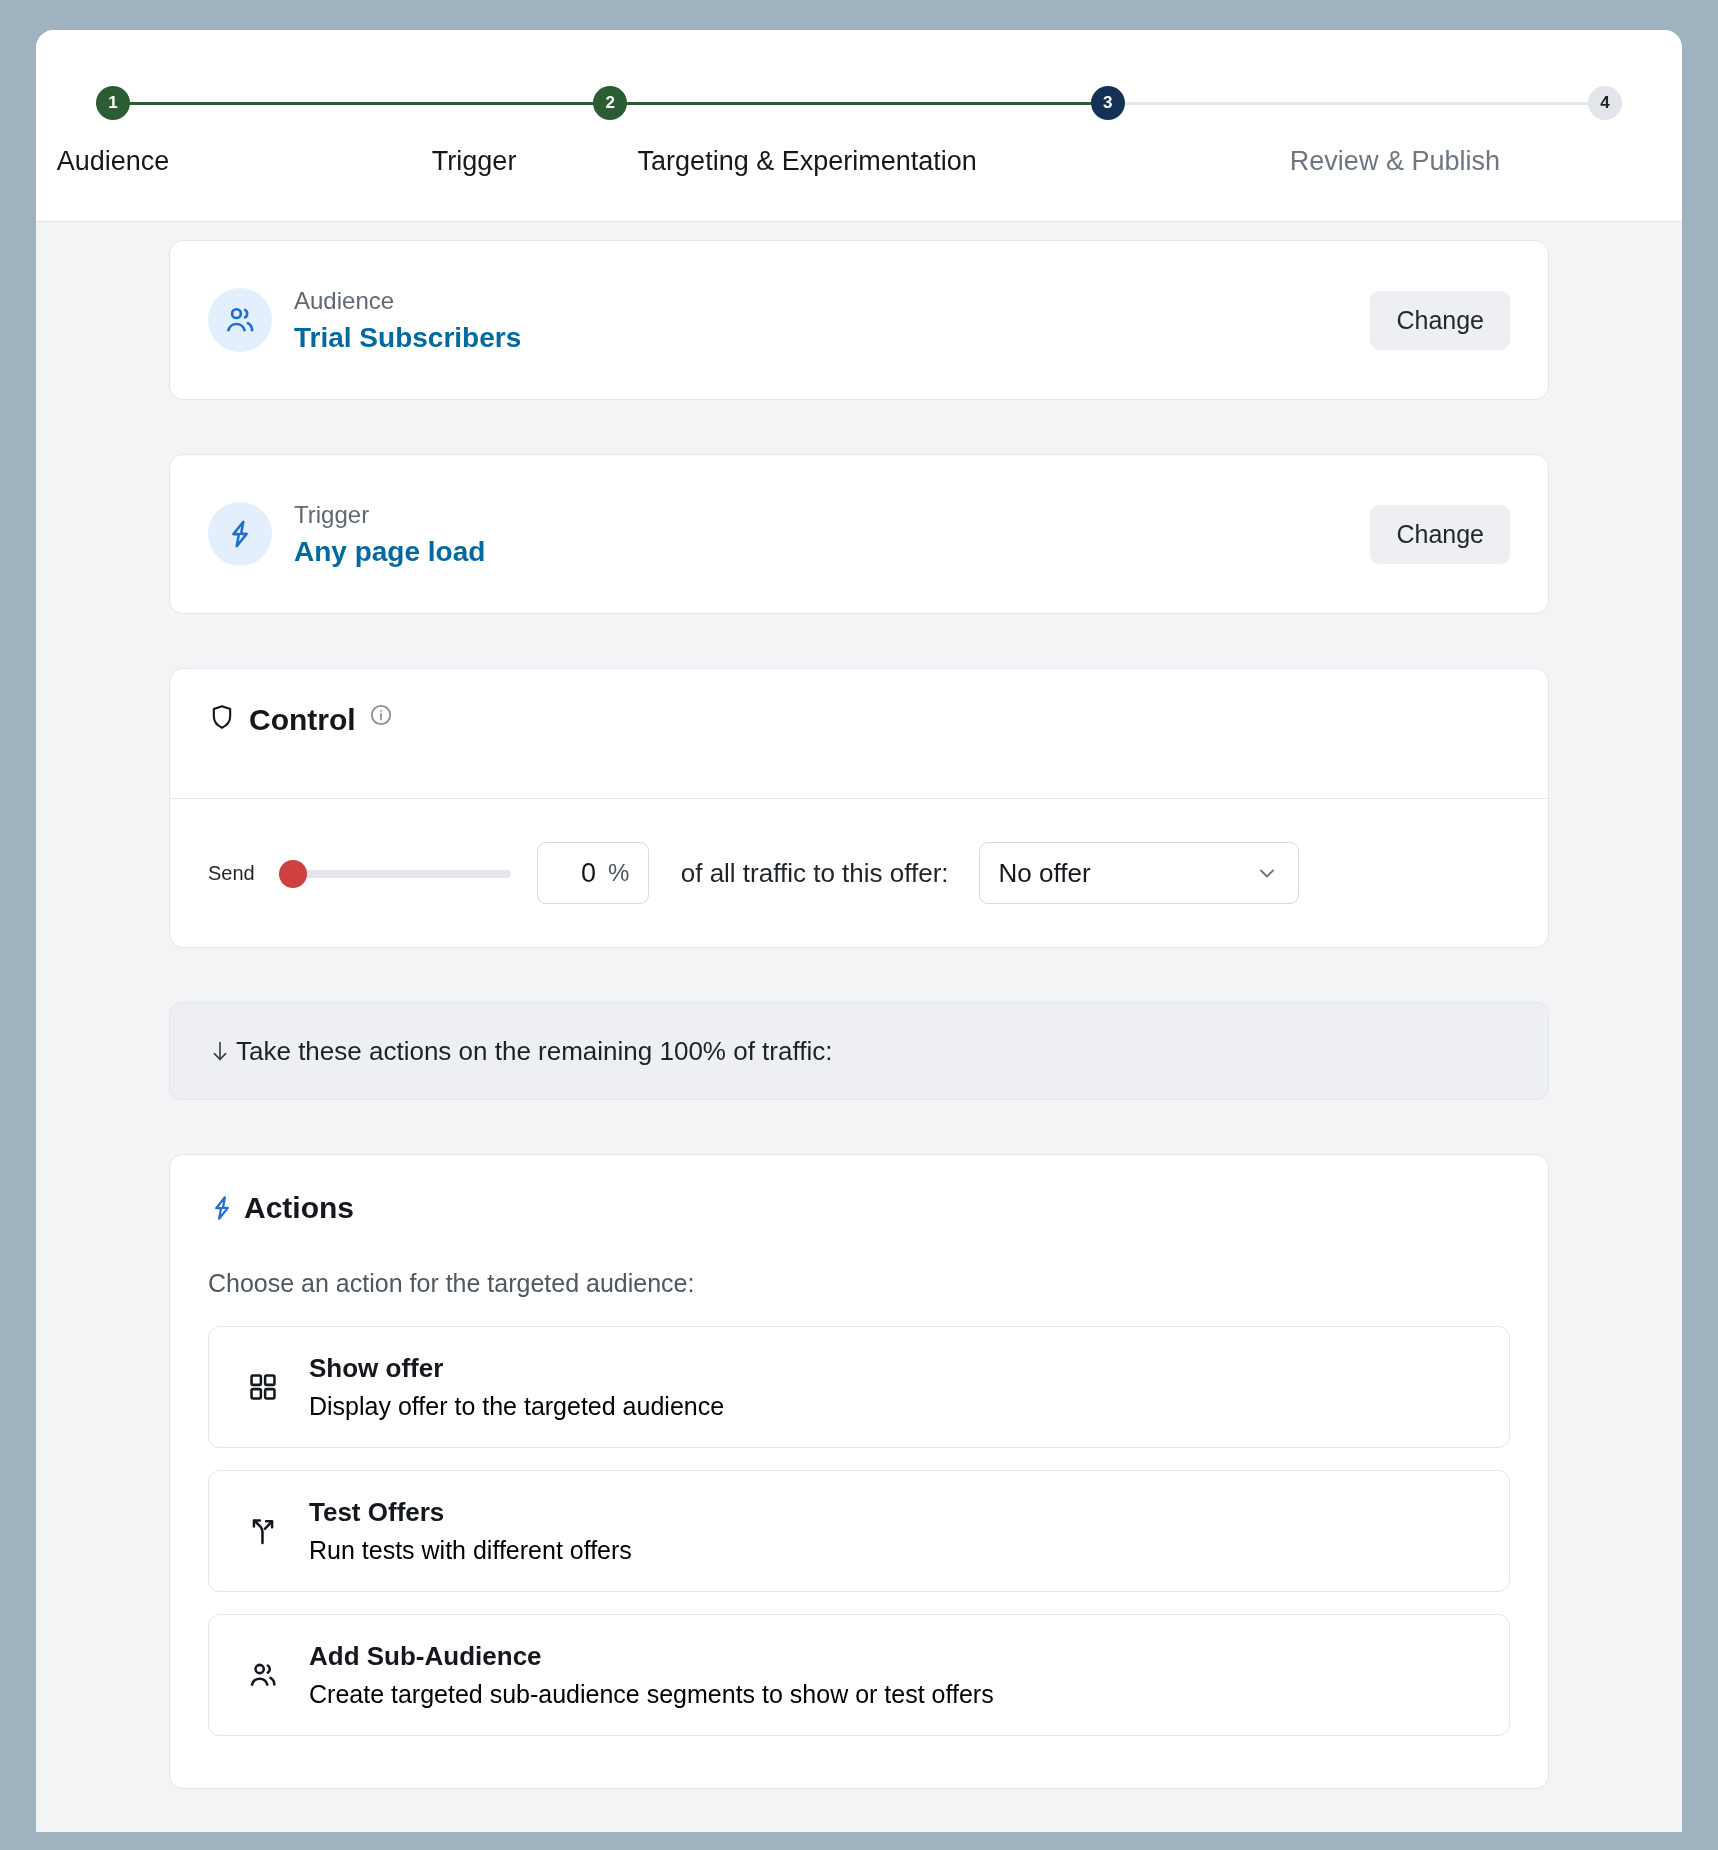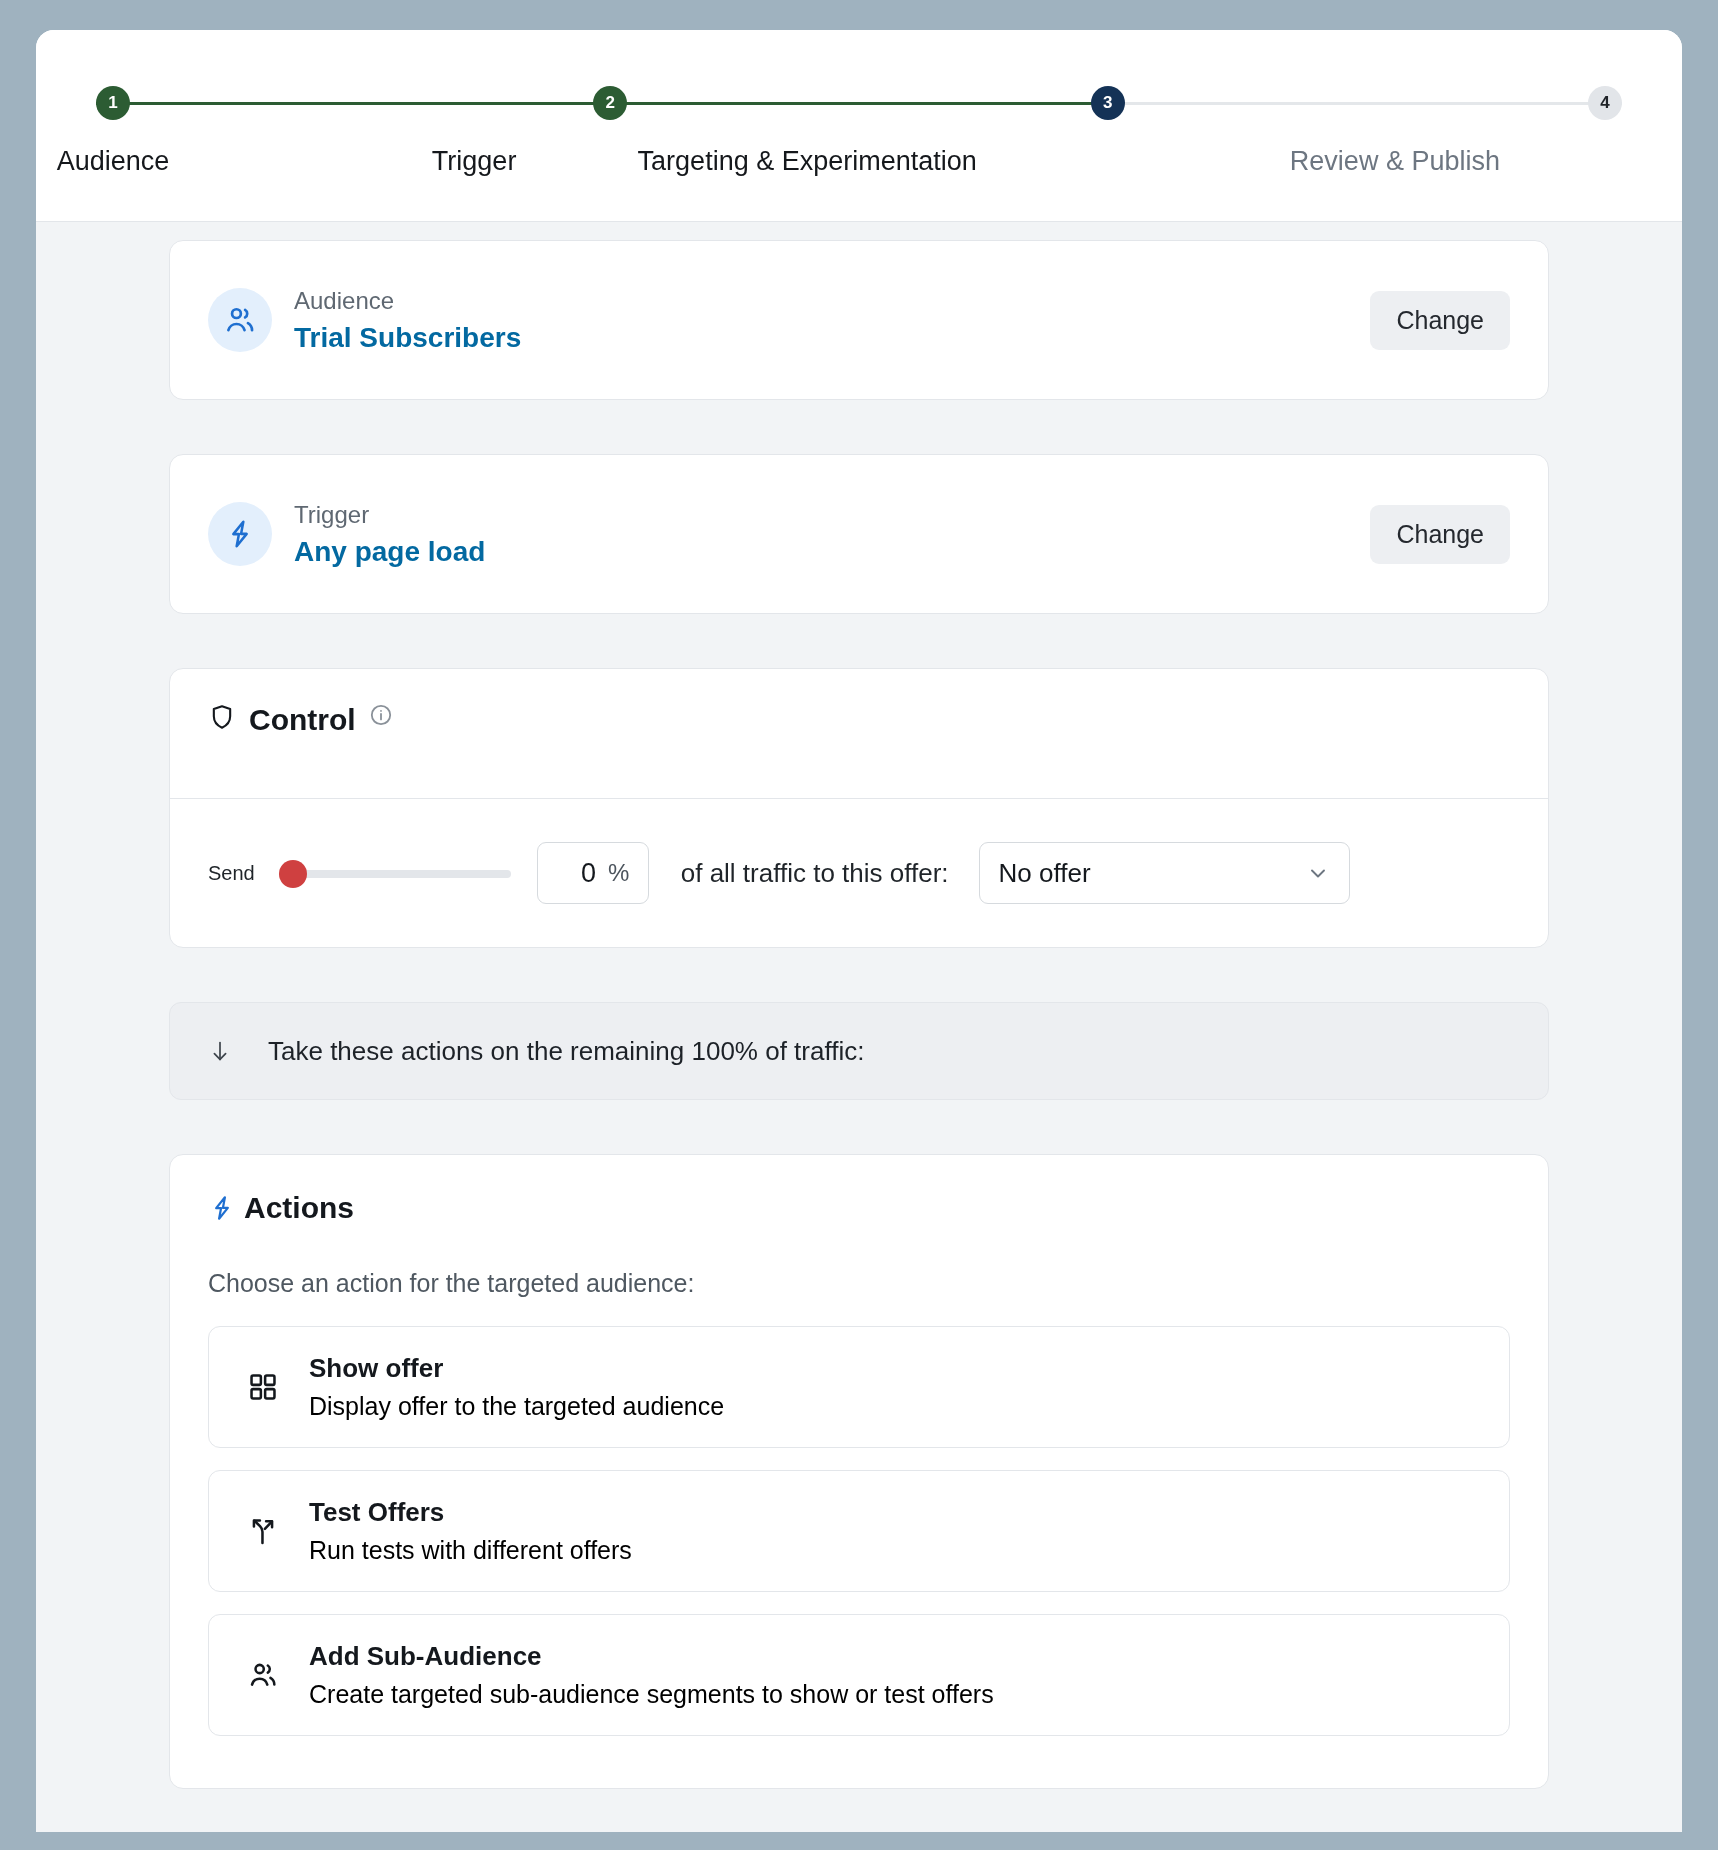--- a/index.html
+++ b/index.html
@@ -221,21 +221,21 @@
     background: transparent;
   }
   .pct-sign { font-size: 24px; color: #4c545d; }
   .mid-text {
     font-size: 26px;
     color: #1f2429;
     margin-right: 30px;
     white-space: nowrap;
   }
   .offer-select {
-    width: 371px;
+    width: 320px;
     height: 62px;
     border: 1px solid #d6dade;
     border-radius: 9px;
     background: #ffffff;
     display: flex;
     align-items: center;
     justify-content: space-between;
     padding: 0 19px;
     cursor: pointer;
   }
@@ -243,21 +243,21 @@
 
   
   .banner {
     width: 1380px;
     margin: 0 auto 54px auto;
     background: #edeff2;
     border: 1px solid #e3e6ea;
     border-radius: 12px;
     display: flex;
     align-items: center;
-    gap: 36px;
+    gap: 4px;
     padding: 28px 38px;
     min-height: 98px;
   }
   .banner-text {
     font-size: 26px;
     color: #1d2228;
   }
 
   
   .actions-card { padding: 36px 38px 44px 38px; margin-bottom: 0; }

